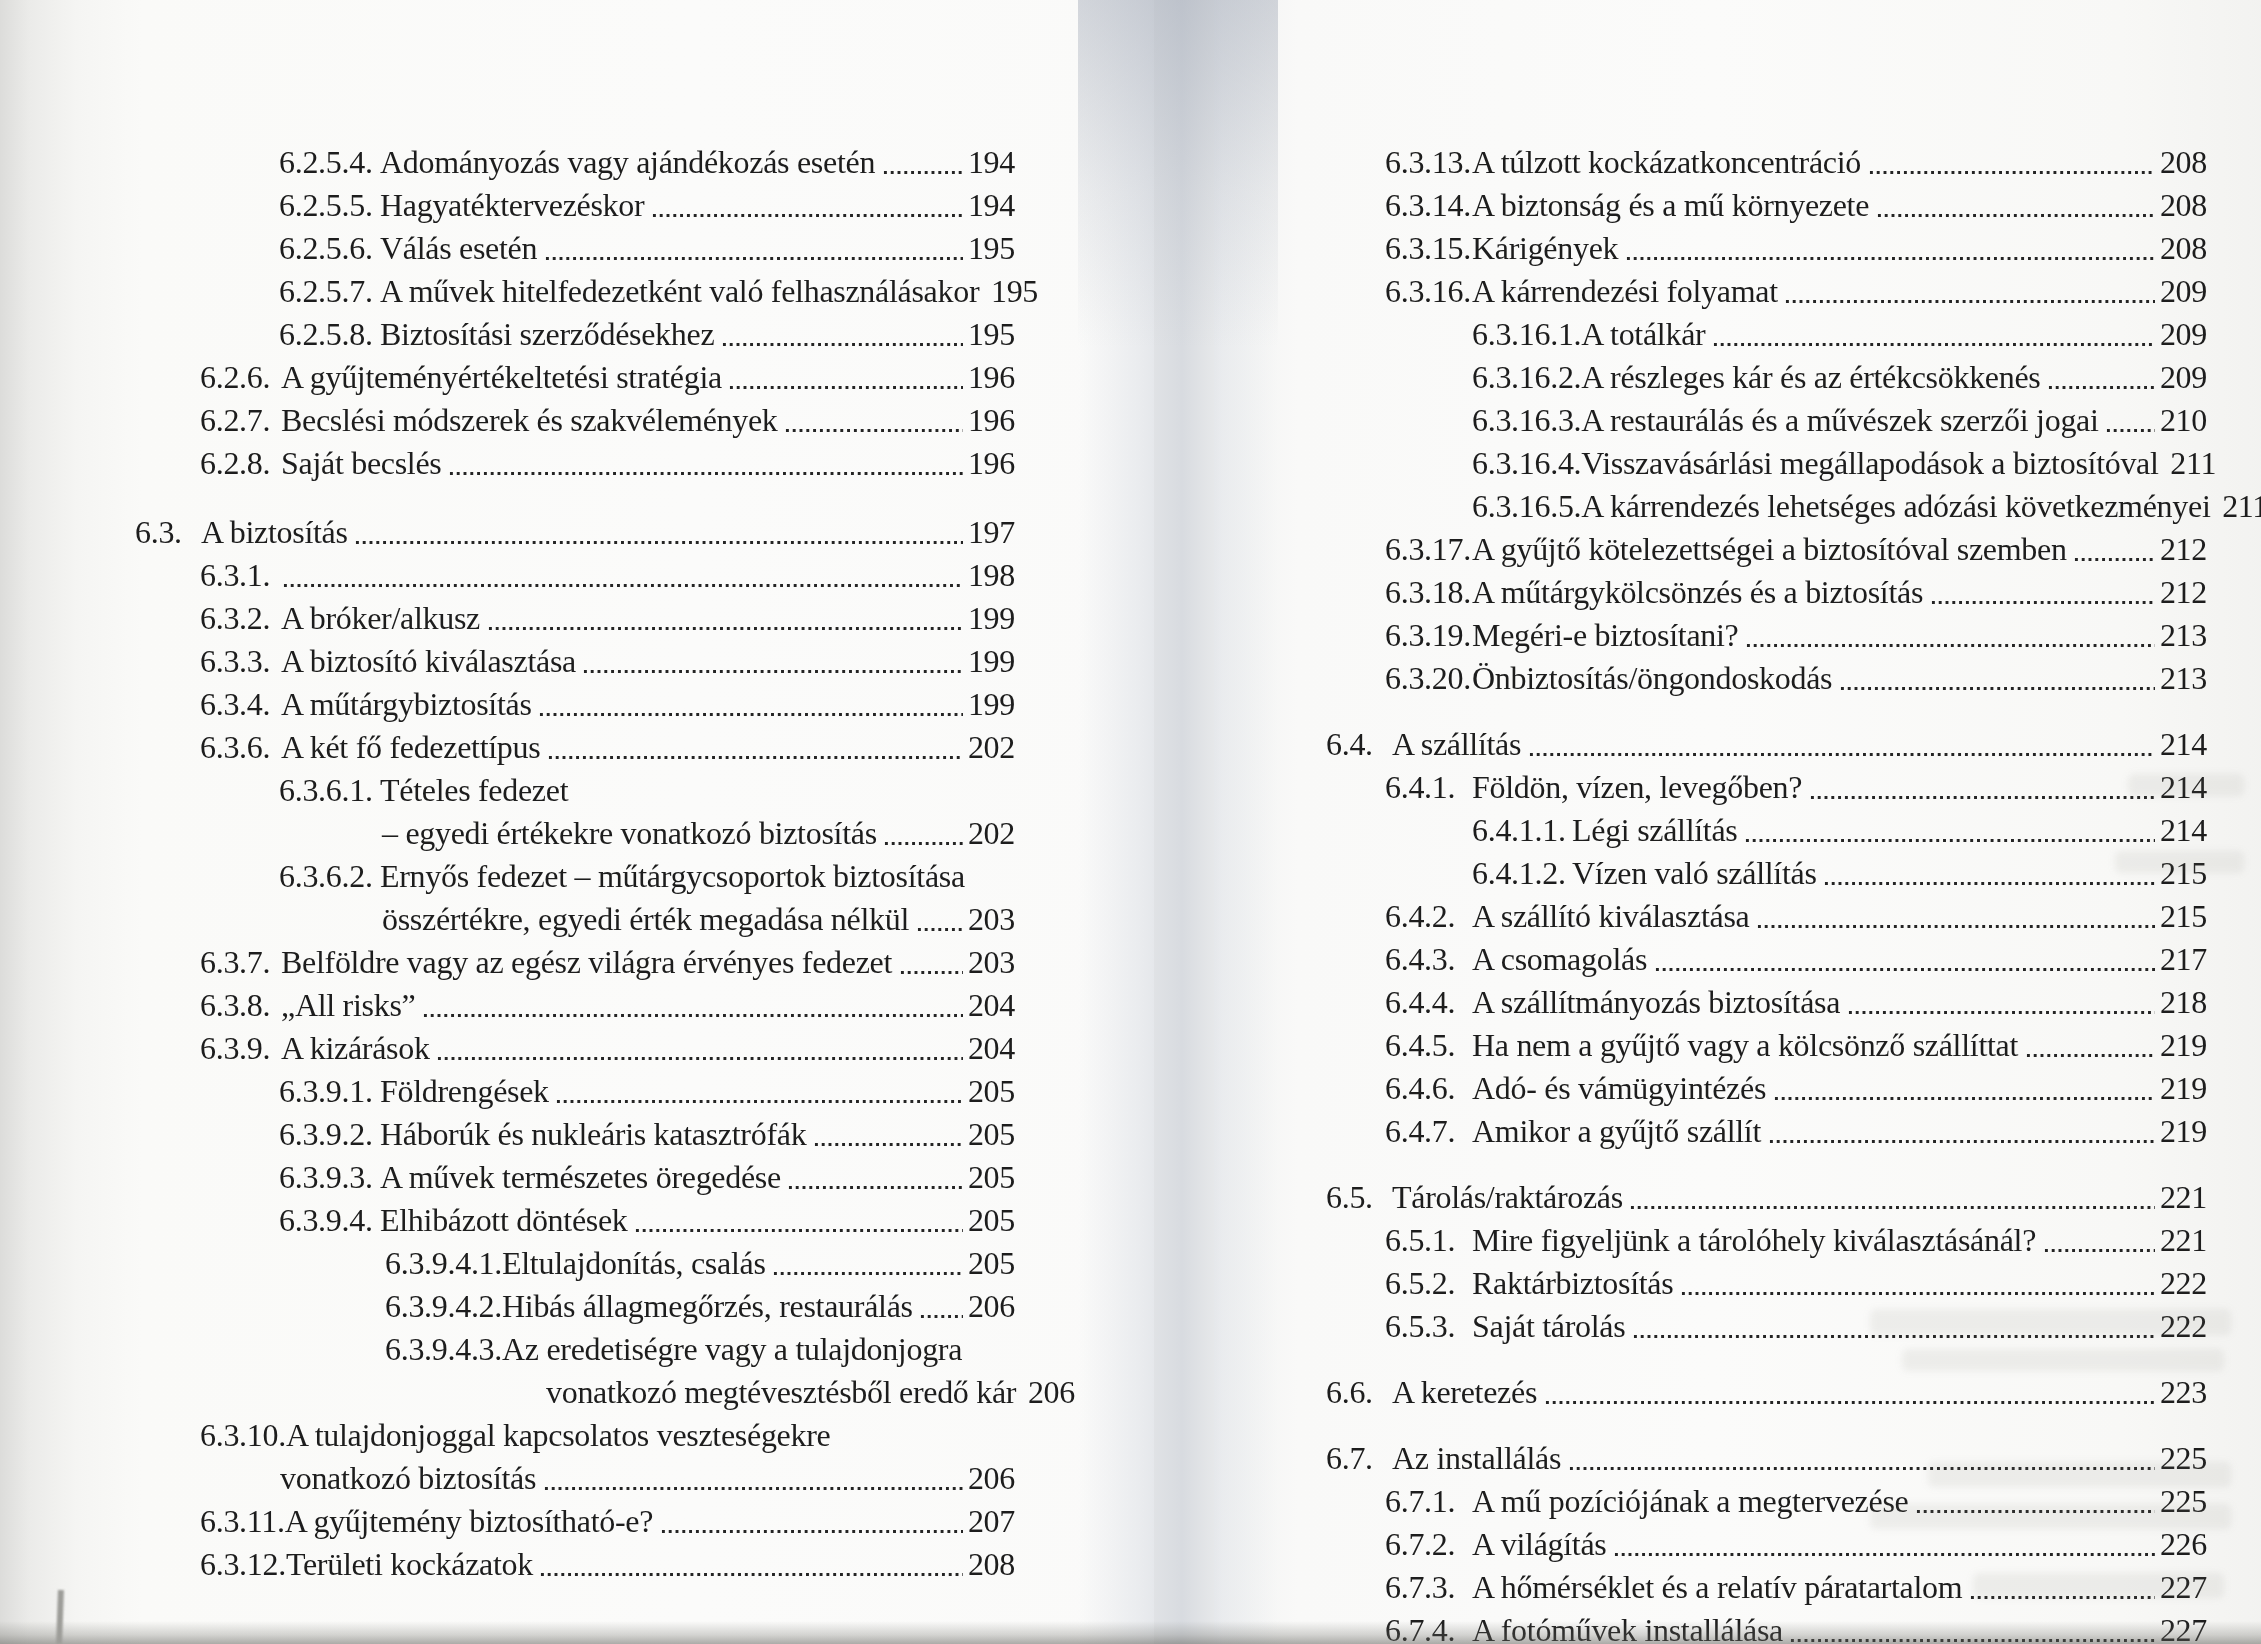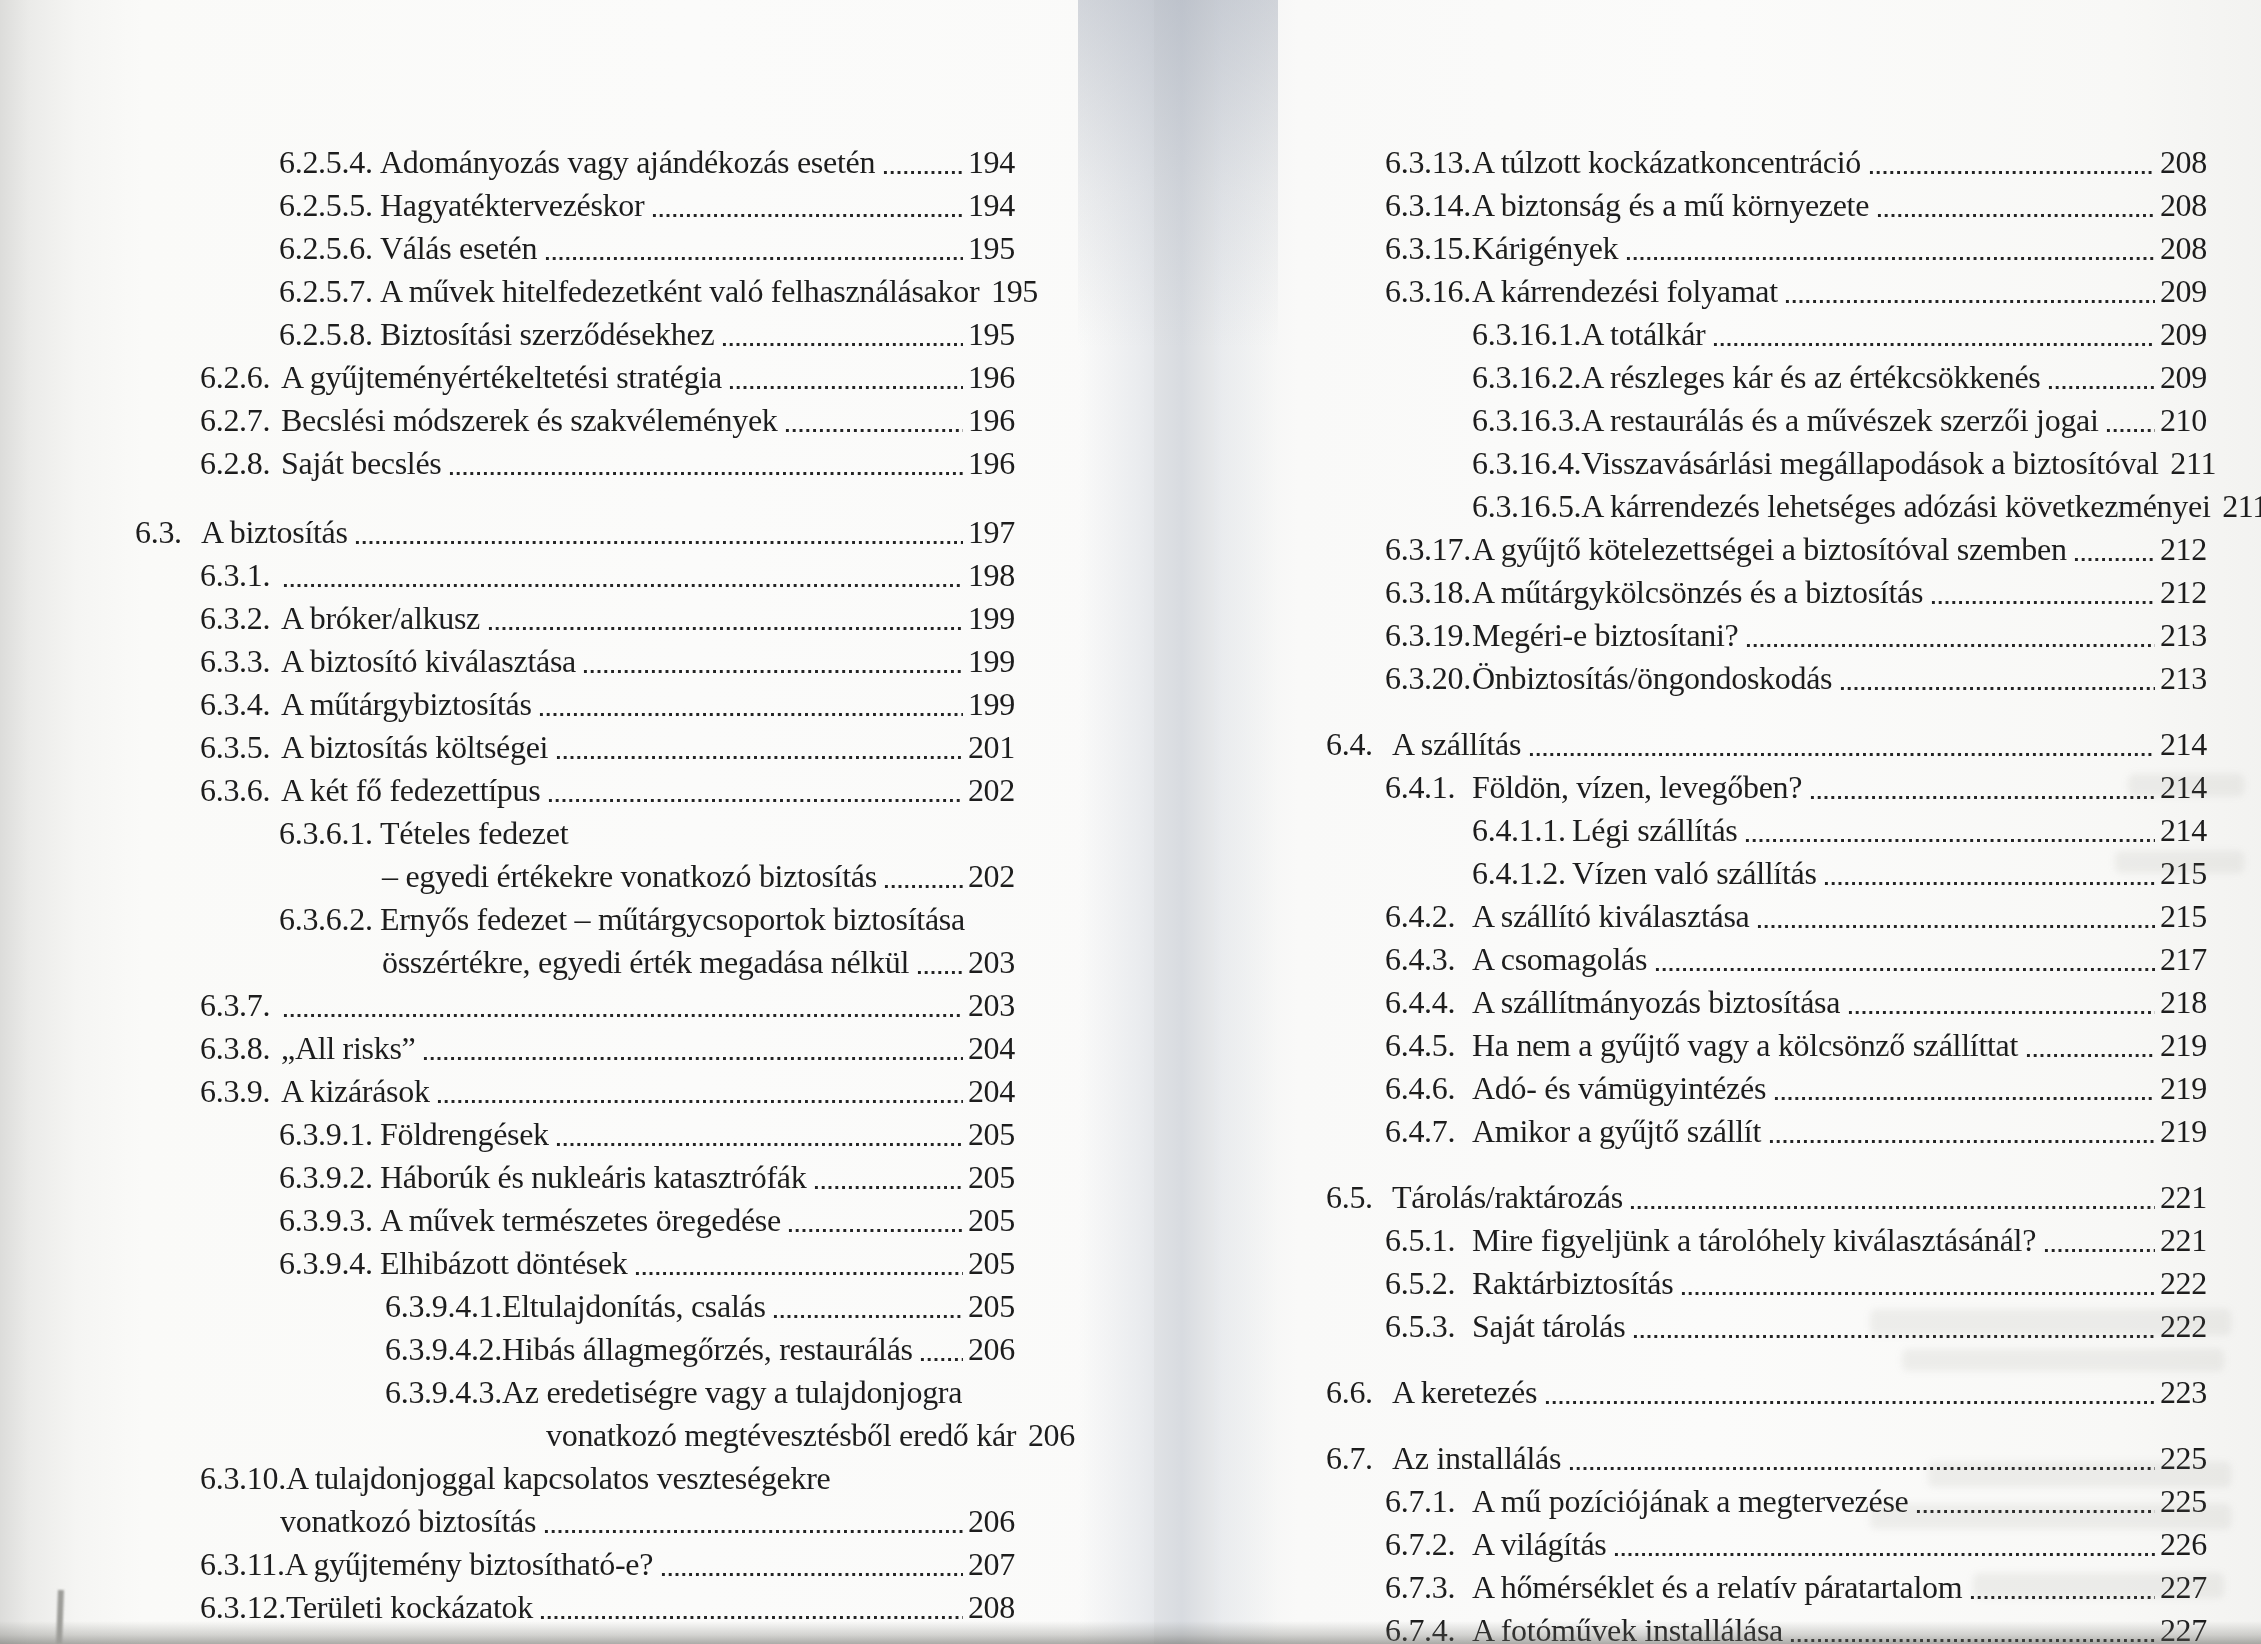--- a/index.html
+++ b/index.html
@@ -161,26 +161,20 @@
         <span class="leader"></span>
         <span class="pagenum">199</span>
       </div>
       <div class="row l2">
         <span class="num">6.3.4.</span>
         <span class="title">A műtárgybiztosítás</span>
         <span class="leader"></span>
         <span class="pagenum">199</span>
       </div>
       <div class="row l2">
-        <span class="num">6.3.5.</span>
-        <span class="title">A biztosítás költségei</span>
-        <span class="leader"></span>
-        <span class="pagenum">201</span>
-      </div>
-      <div class="row l2">
         <span class="num">6.3.6.</span>
         <span class="title">A két fő fedezettípus</span>
         <span class="leader"></span>
         <span class="pagenum">202</span>
       </div>
       <div class="row l3">
         <span class="num">6.3.6.1.</span>
         <span class="title">Tételes fedezet</span>
       </div>
       <div class="row cont t3">
@@ -192,20 +186,21 @@
         <span class="num">6.3.6.2.</span>
         <span class="title">Ernyős fedezet – műtárgycsoportok biztosítása</span>
       </div>
       <div class="row cont t3">
         <span class="title">összértékre, egyedi érték megadása nélkül</span>
         <span class="leader"></span>
         <span class="pagenum">203</span>
       </div>
       <div class="row l2">
         <span class="num">6.3.7.</span>
+        <span class="title">Belföldre vagy az egész világra érvényes fedezet</span>
         <span class="leader"></span>
         <span class="pagenum">203</span>
       </div>
       <div class="row l2">
         <span class="num">6.3.8.</span>
         <span class="title">„All risks”</span>
         <span class="leader"></span>
         <span class="pagenum">204</span>
       </div>
       <div class="row l2">

